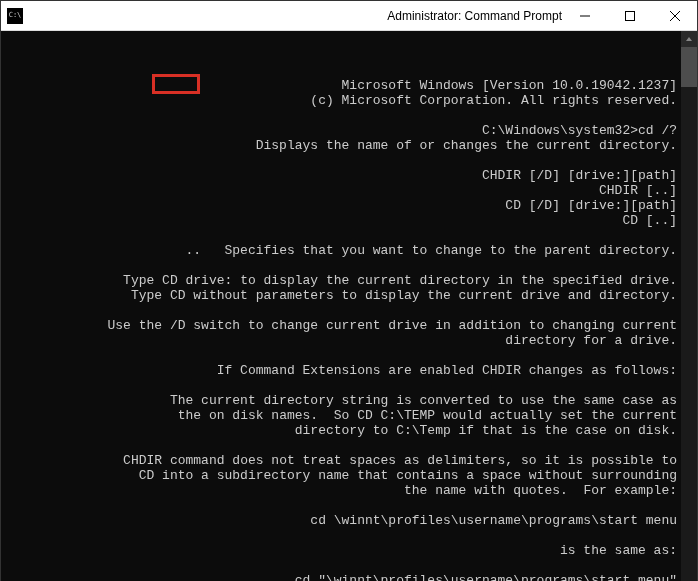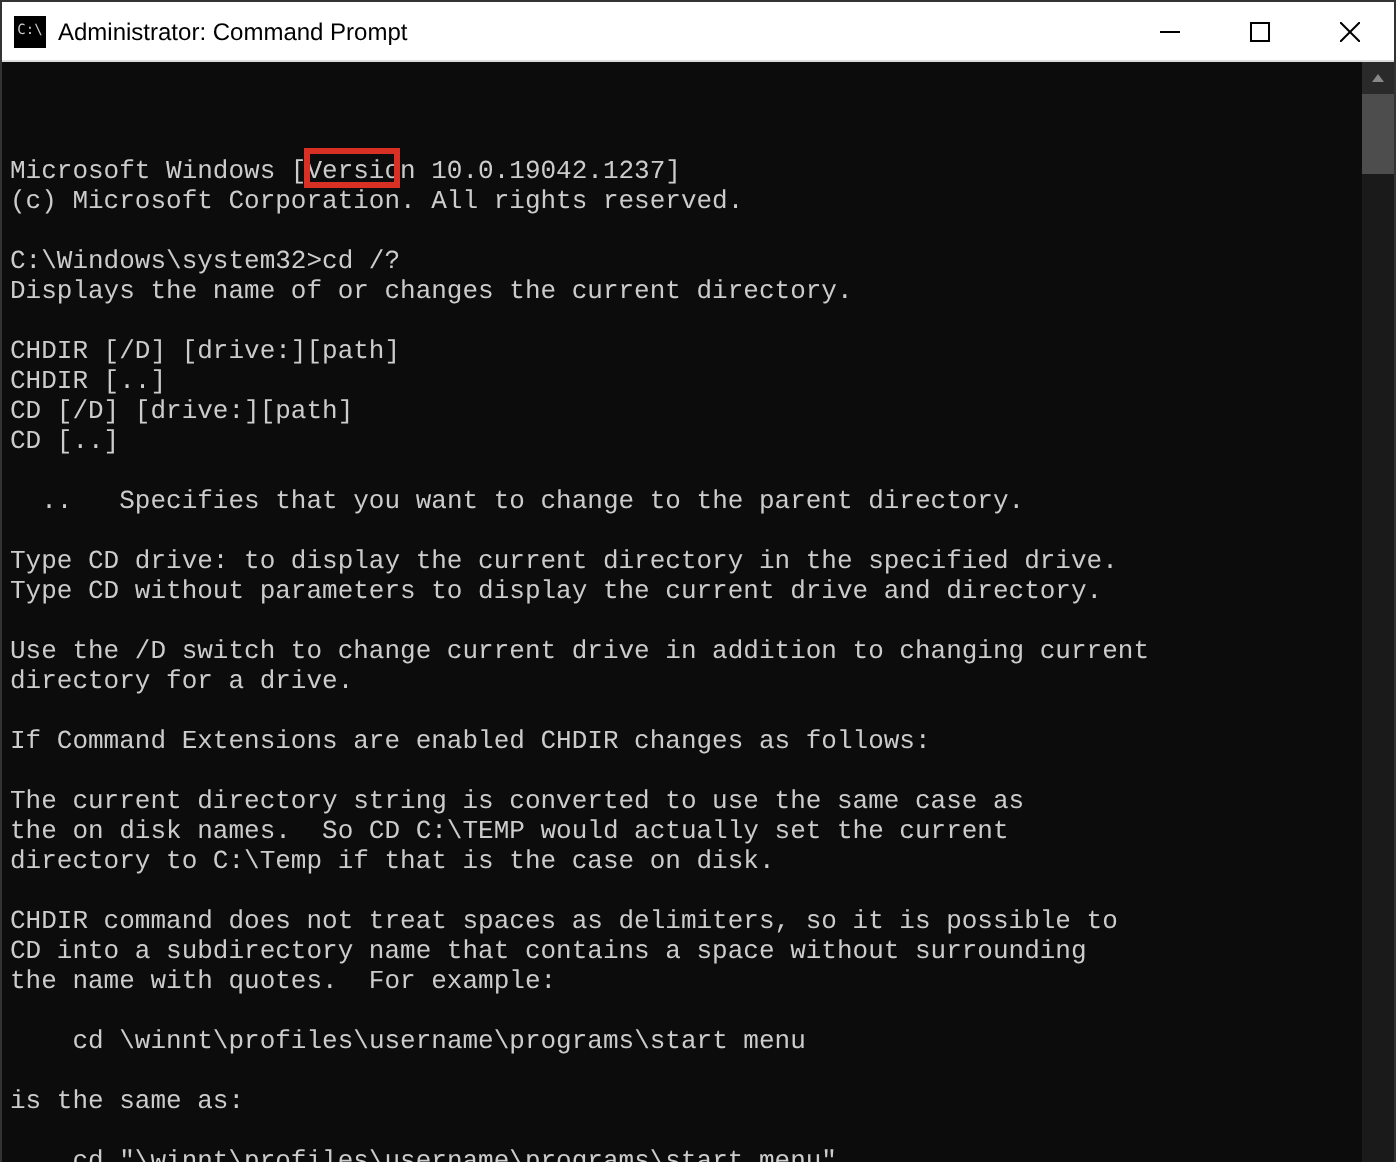--- a/index.html
+++ b/index.html
@@ -38,20 +38,21 @@
     .titlebar-icon span {
       color: #ccc;
       font-size: 7px;
       font-family: Consolas, monospace;
       line-height: 1;
     }
     .titlebar-title {
       font-size: 12px;
       color: #000;
       flex: 1;
+      text-align: right;
     }
     .titlebar-buttons {
       display: flex;
     }
     .titlebar-btn {
       width: 45px;
       height: 29px;
       display: flex;
       align-items: center;
       justify-content: center;
@@ -97,21 +98,21 @@
       top: 16px;
       width: 16px;
       height: 40px;
       background: #4d4d4d;
     }
     .highlight-box {
       position: absolute;
       border: 3px solid #d93025;
       pointer-events: none;
     }
-    .line { display: block; }
+    .line { display: block; text-align: right; }
   </style>
 </head>
 <body>
 
 <div class="window">
   <div class="titlebar">
     <div class="titlebar-icon">
       <span>C:\</span>
     </div>
     <div class="titlebar-title">Administrator: Command Prompt</div>

